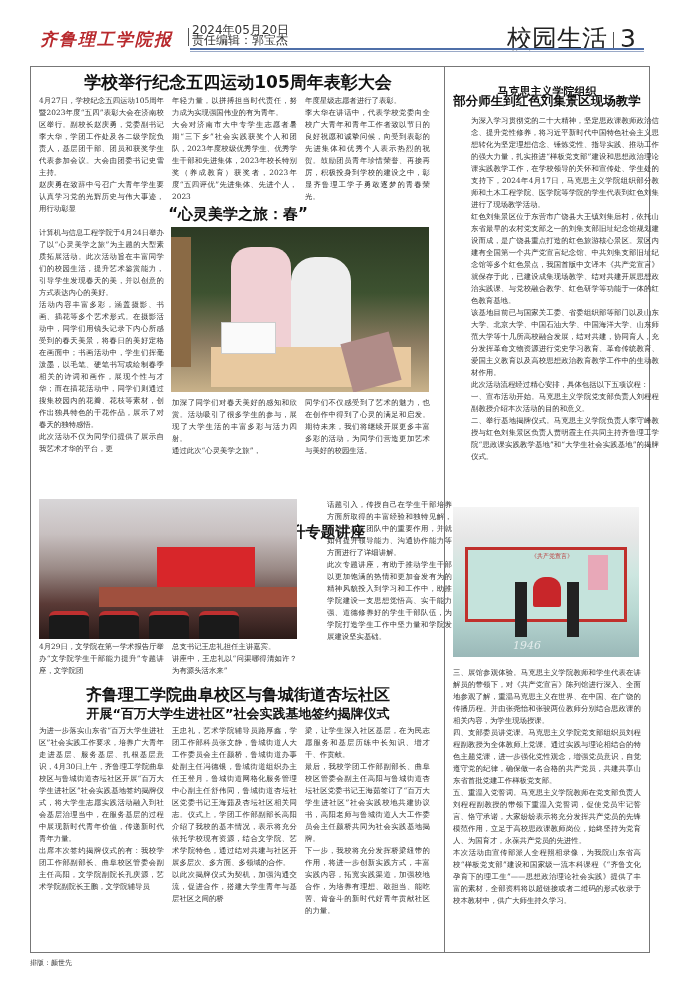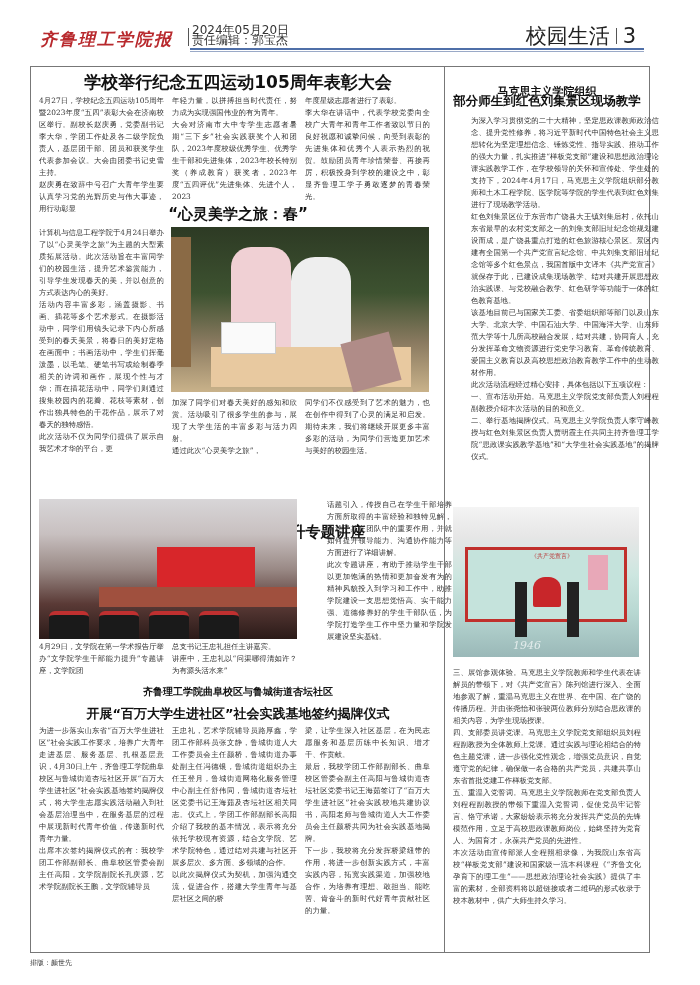--- a/index.html
+++ b/index.html
@@ -3,21 +3,21 @@
 <meta charset="utf-8">
 <style>
   * { box-sizing: border-box; margin: 0; padding: 0; }
   html, body { width: 700px; height: 985px; background: #ffffff; overflow: hidden; }
   body { position: relative; font-family: "DejaVu Serif", "Liberation Serif", serif; color: #222; }
 
   .masthead { position: absolute; left: 30px; top: 22px; width: 620px; height: 26px; }
   .logo { position: absolute; left: 10px; top: 6px; font-family: "DejaVu Serif", serif; font-style: italic; font-weight: bold; color: #b8292d; font-size: 17px; letter-spacing: 2px; }
   .logo-sep { position: absolute; left: 158px; top: 6px; width: 1px; height: 18px; background: #555; }
   .meta { position: absolute; left: 162px; top: 3px; font-family: "DejaVu Sans", sans-serif; font-size: 12px; line-height: 10px; color: #333; }
-  .section-title { position: absolute; right: 14px; top: 0px; font-family: "DejaVu Sans", sans-serif; font-size: 21px; color: #222; }
+  .section-title { position: absolute; right: 14px; top: 0px; font-family: "DejaVu Sans", sans-serif; font-size: 25px; color: #222; }
   .section-title .bar { display: inline-block; width: 1px; height: 16px; background: #555; margin: 0 6px; vertical-align: -1px; }
   .rule { position: absolute; left: 160px; right: 6px; top: 26px; height: 2px; background: #4f6fa8; }
   .rule2 { position: absolute; left: 160px; right: 6px; top: 29px; height: 1px; background: #9aa9c7; }
 
   .frame-left { position: absolute; left: 30px; top: 66px; width: 414px; height: 887px; border: 1px solid #777; border-right: none; }
   .frame-right { position: absolute; left: 444px; top: 66px; width: 206px; height: 887px; border: 1px solid #777; }
 
   .h1 { font-family: "DejaVu Sans", sans-serif; font-weight: bold; color: #111; text-align: center; }
   .body { font-size: 7.4px; line-height: 12px; color: #333; text-align: justify; }
   .col { position: absolute; }
@@ -96,21 +96,21 @@
     <div class="seat" style="left:60px;"></div>
     <div class="seat" style="left:110px;"></div>
     <div class="seat" style="left:160px;"></div>
   </div>
   <div class="col body" style="left:8px; top:574px; width:125px; white-space:pre-line;">4月29日，文学院在第一学术报告厅举办“文学院学生干部能力提升”专题讲座，文学院团</div>
   <div class="col body" style="left:141px; top:574px; width:125px; white-space:pre-line; text-indent:0;">总支书记王忠礼担任主讲嘉宾。
 讲座中，王忠礼以“问渠哪得清如许？为有源头活水来”</div>
   <div class="col body" style="left:274px; top:432px; width:125px; white-space:pre-line; text-indent:0;margin-left:22px;">话题引入，传授自己在学生干部培养方面所取得的丰富经验和独特见解，阐述了其在团队中的重要作用，并就如何提升领导能力、沟通协作能力等方面进行了详细讲解。
 此次专题讲座，有助于推动学生干部以更加饱满的热情和更加奋发有为的精神风貌投入到学习和工作中，助推学院建设一支思想觉悟高、实干能力强、道德修养好的学生干部队伍，为学院打造学生工作中坚力量和学院发展建设坚实基础。</div>
 
-  <div class="h1" style="position:absolute; left:0; width:414px; top:618px; font-size:10px;">齐鲁理工学院曲阜校区与鲁城街道杏坛社区</div>
+  <div class="h1" style="position:absolute; left:0; width:414px; top:618px; font-size:16px;">齐鲁理工学院曲阜校区与鲁城街道杏坛社区</div>
   <div class="h1" style="position:absolute; left:0; width:414px; top:638px; font-size:13px;">开展“百万大学生进社区”社会实践基地签约揭牌仪式</div>
   <div class="col body" style="left:8px; top:658px; width:125px; white-space:pre-line;">为进一步落实山东省“百万大学生进社区”社会实践工作要求，培养广大青年走进基层、服务基层、扎根基层意识，4月30日上午，齐鲁理工学院曲阜校区与鲁城街道杏坛社区开展“百万大学生进社区”社会实践基地签约揭牌仪式，将大学生志愿实践活动融入到社会基层治理当中，在服务基层的过程中展现新时代青年价值，传递新时代青年力量。
 出席本次签约揭牌仪式的有：我校学团工作部副部长、曲阜校区管委会副主任高阳，文学院副院长孔庆源，艺术学院副院长王鹏，文学院辅导员</div>
   <div class="col body" style="left:141px; top:658px; width:125px; white-space:pre-line; text-indent:0;">王忠礼，艺术学院辅导员路厚鑫，学团工作部科员张文静，鲁城街道人大工作委员会主任颜桥，鲁城街道办事处副主任冯德银，鲁城街道组织办主任王登月，鲁城街道网格化服务管理中心副主任舒伟同，鲁城街道杏坛社区党委书记王海茹及杏坛社区相关同志。仪式上，学团工作部副部长高阳介绍了我校的基本情况，表示将充分依托学校现有资源，结合文学院、艺术学院特色，通过结对共建与社区开展多层次、多方面、多领域的合作。
 以此次揭牌仪式为契机，加强沟通交流，促进合作，搭建大学生青年与基层社区之间的桥</div>
   <div class="col body" style="left:274px; top:658px; width:125px; white-space:pre-line; text-indent:0;">梁，让学生深入社区基层，在为民志愿服务和基层历练中长知识、增才干、作贡献。
 最后，我校学团工作部副部长、曲阜校区管委会副主任高阳与鲁城街道杏坛社区党委书记王海茹签订了“百万大学生进社区”社会实践校地共建协议书，高阳老师与鲁城街道人大工作委员会主任颜桥共同为社会实践基地揭牌。
 下一步，我校将充分发挥桥梁纽带的作用，将进一步创新实践方式，丰富实践内容，拓宽实践渠道，加强校地合作，为培养有理想、敢担当、能吃苦、肯奋斗的新时代好青年贡献社区的力量。</div>
 </div>
 

